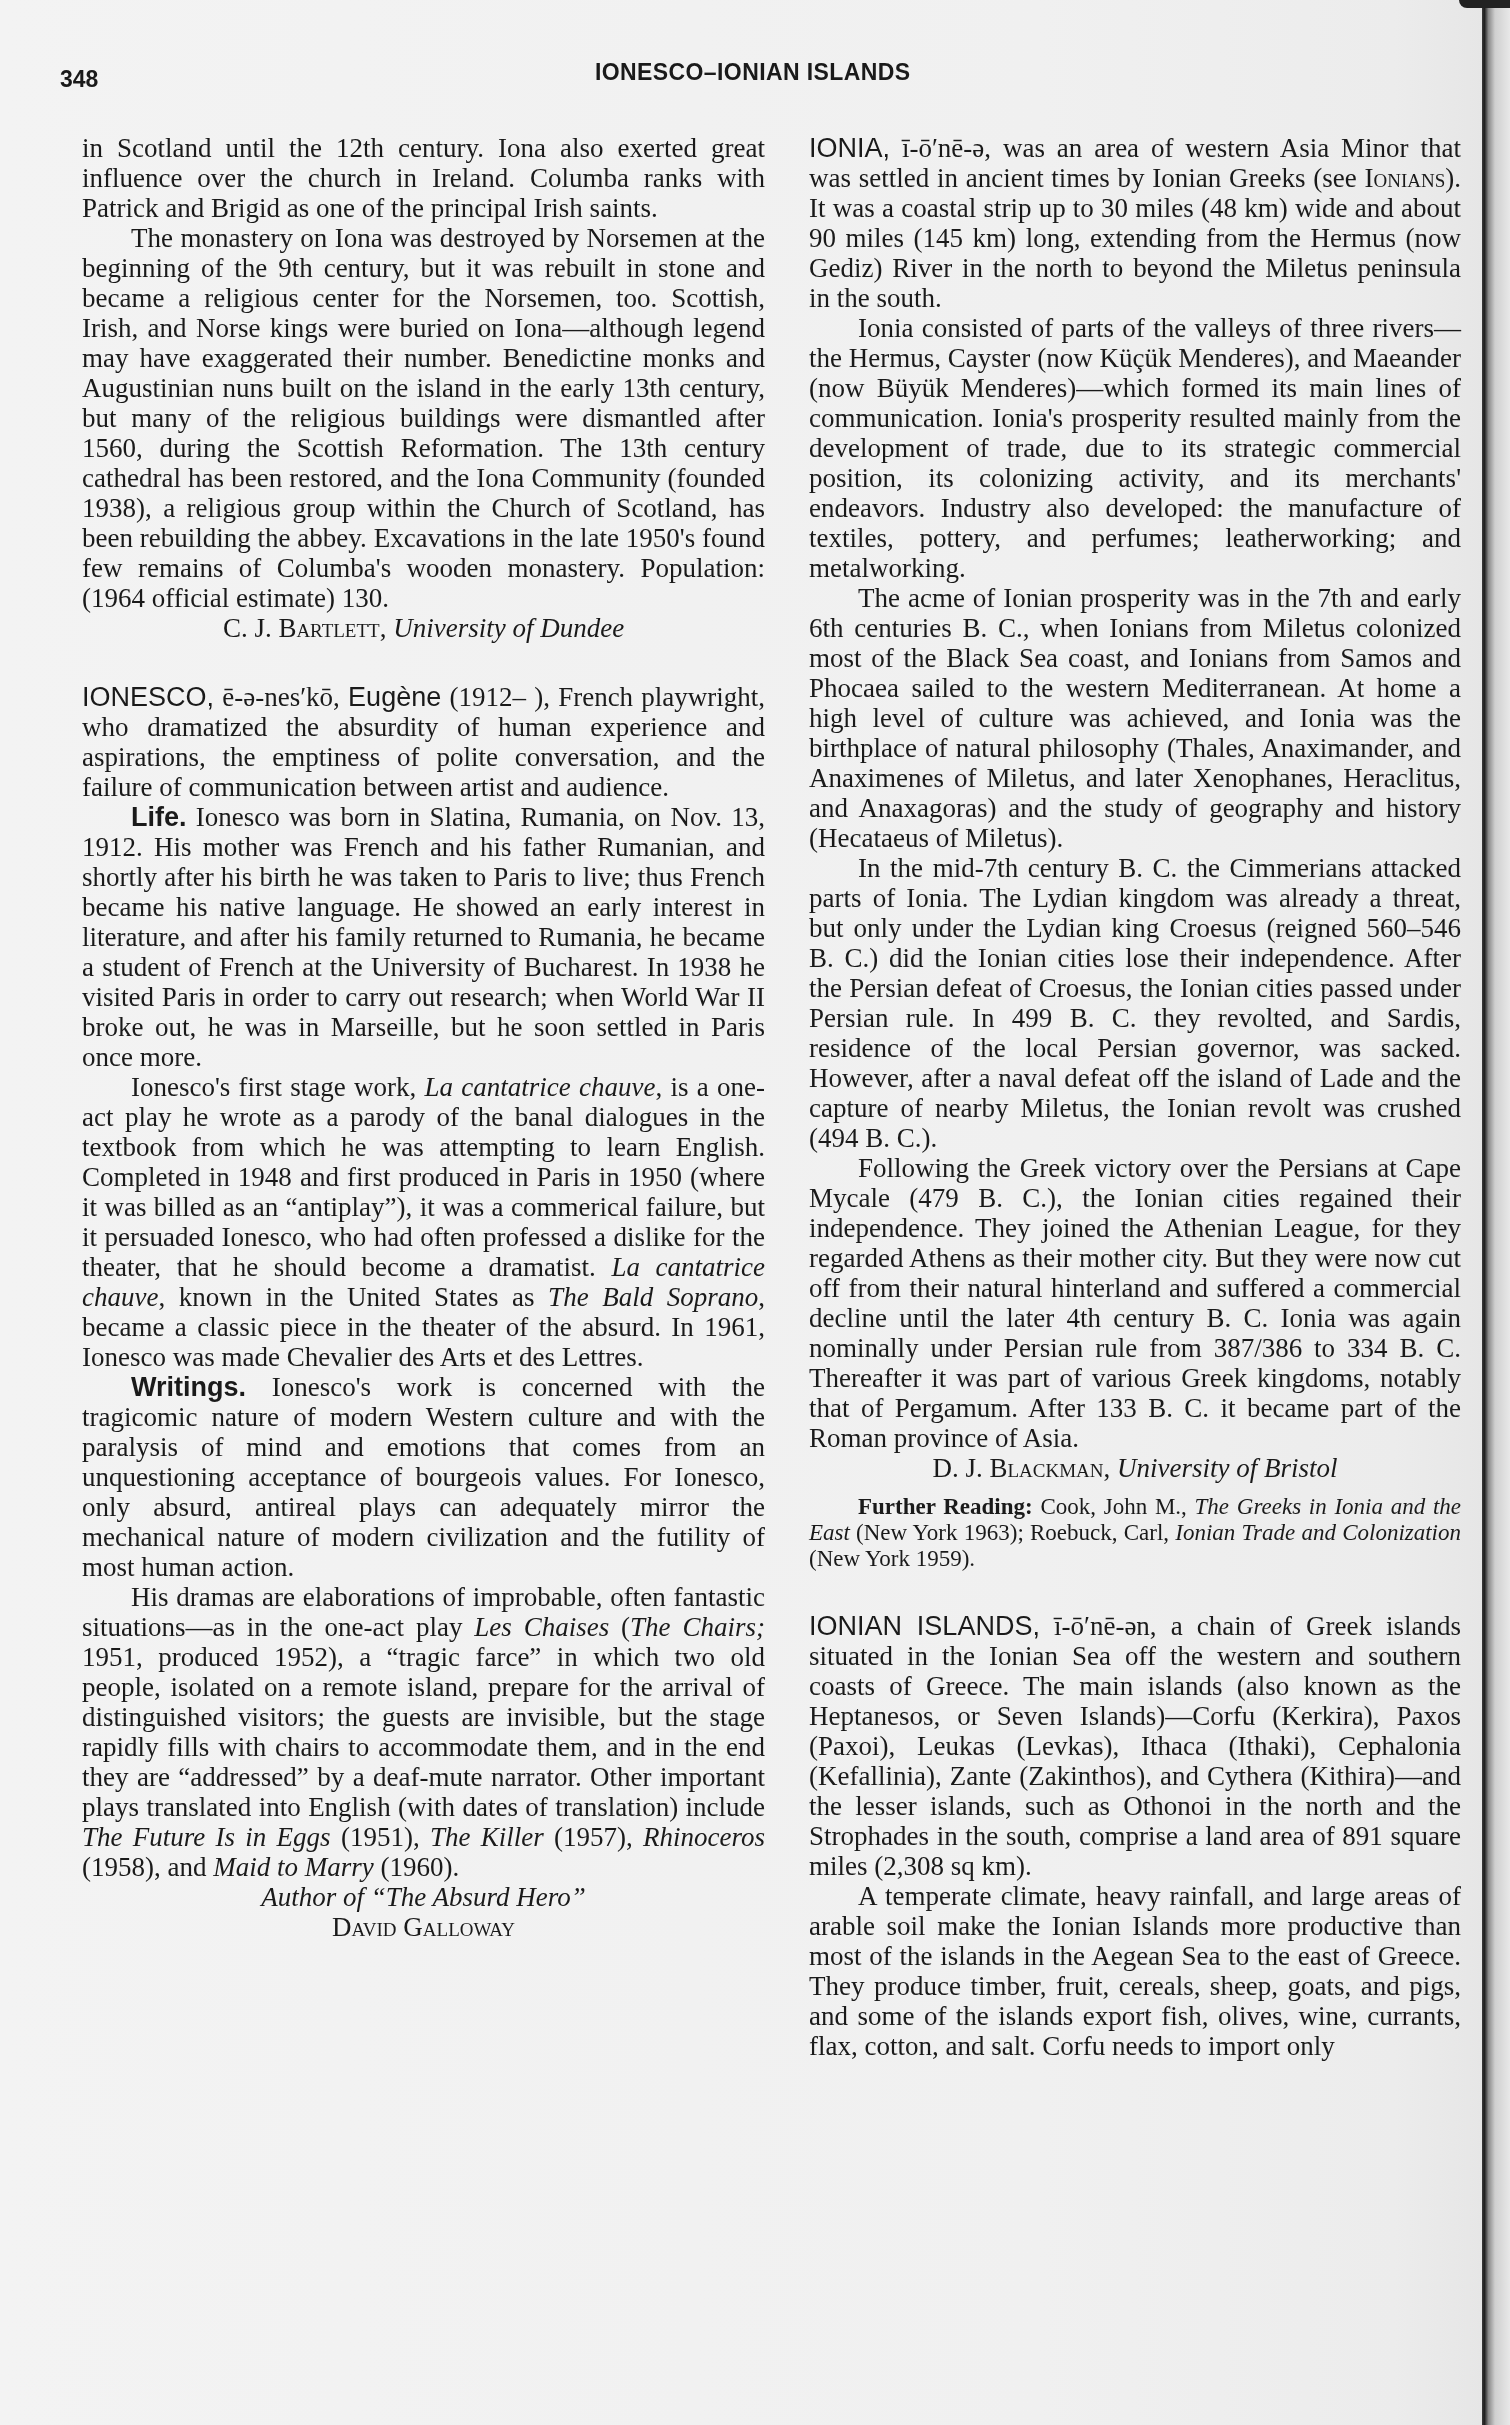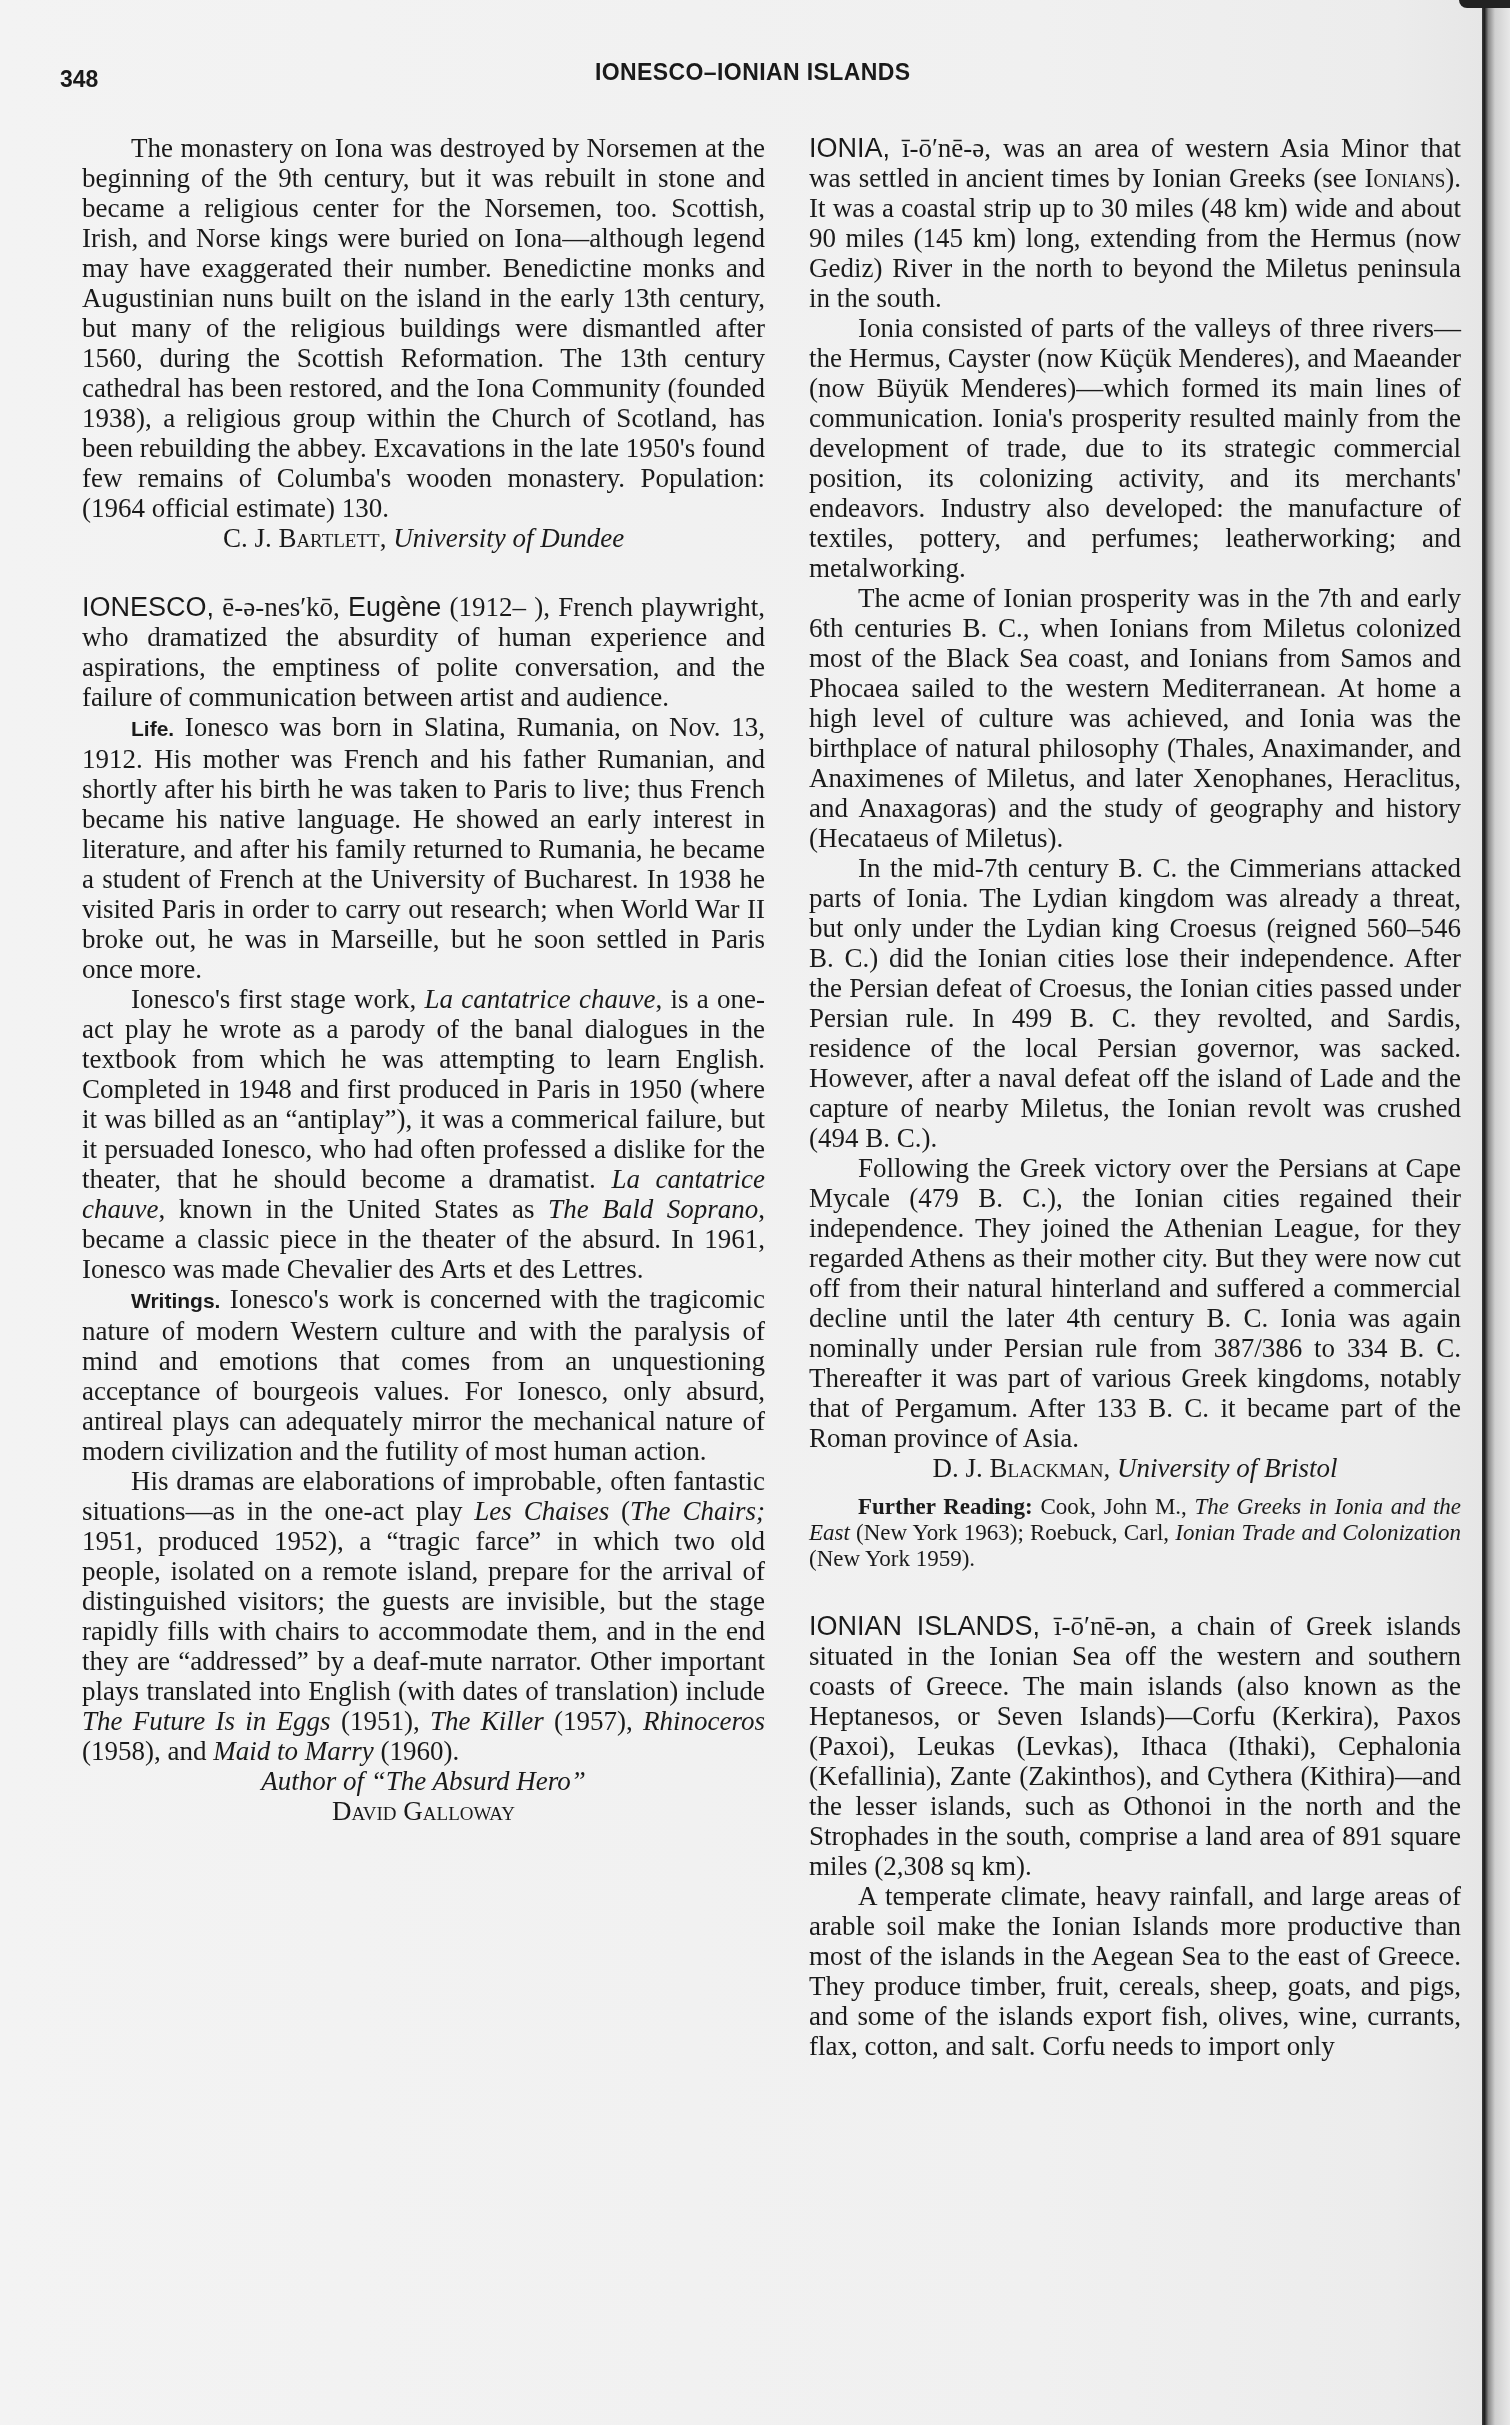--- a/index.html
+++ b/index.html
@@ -37,21 +37,21 @@
   .col-left { left: 82px; width: 683px; }
   .col-right { left: 809px; width: 652px; }
   p { margin: 0; }
   .indent { text-indent: 49px; }
   .entry-head {
     font-family: "Liberation Sans", "DejaVu Sans", sans-serif; font-weight: normal;
     font-size: 27px;
   }
   .subhead {
     font-family: "Liberation Sans", "DejaVu Sans", sans-serif; font-weight: bold;
-    font-size: 21px;
+    font-size: 27px;
   }
   .sc { font-variant: small-caps; }
   .byline { text-align: center; }
   .gap { height: 39px; }
   .gap-small { height: 11.4px; }
   .further {
     font-size: 23px; line-height: 26px; text-indent: 49px;
   }
   .further .label { font-weight: bold; }
   i { font-style: italic; }
@@ -63,20 +63,21 @@
 <div class="spine"></div>
 <div class="top-dark"></div>
 
 <div class="header">
   <span class="page-number">348</span>
   <span class="running-head">IONESCO–IONIAN ISLANDS</span>
 </div>
 
 <div class="col col-left">
   <section>
+    <p>in Scotland until the 12th century. Iona also exerted great influence over the church in Ireland. Columba ranks with Patrick and Brigid as one of the principal Irish saints.</p>
     <p class="indent">The monastery on Iona was destroyed by Norsemen at the beginning of the 9th century, but it was rebuilt in stone and became a religious center for the Norsemen, too. Scottish, Irish, and Norse kings were buried on Iona—although legend may have exaggerated their number. Benedictine monks and Augustinian nuns built on the island in the early 13th century, but many of the religious buildings were dismantled after 1560, during the Scottish Reformation. The 13th century cathedral has been restored, and the Iona Community (founded 1938), a religious group within the Church of Scotland, has been rebuilding the abbey. Excavations in the late 1950's found few remains of Columba's wooden monastery. Population: (1964 official estimate) 130.</p>
     <p class="byline">
       <span class="sc">C. J. Bartlett,</span>
       <i>University of Dundee</i>
     </p>
   </section>
 
   <div class="gap"></div>
 
   <section>

